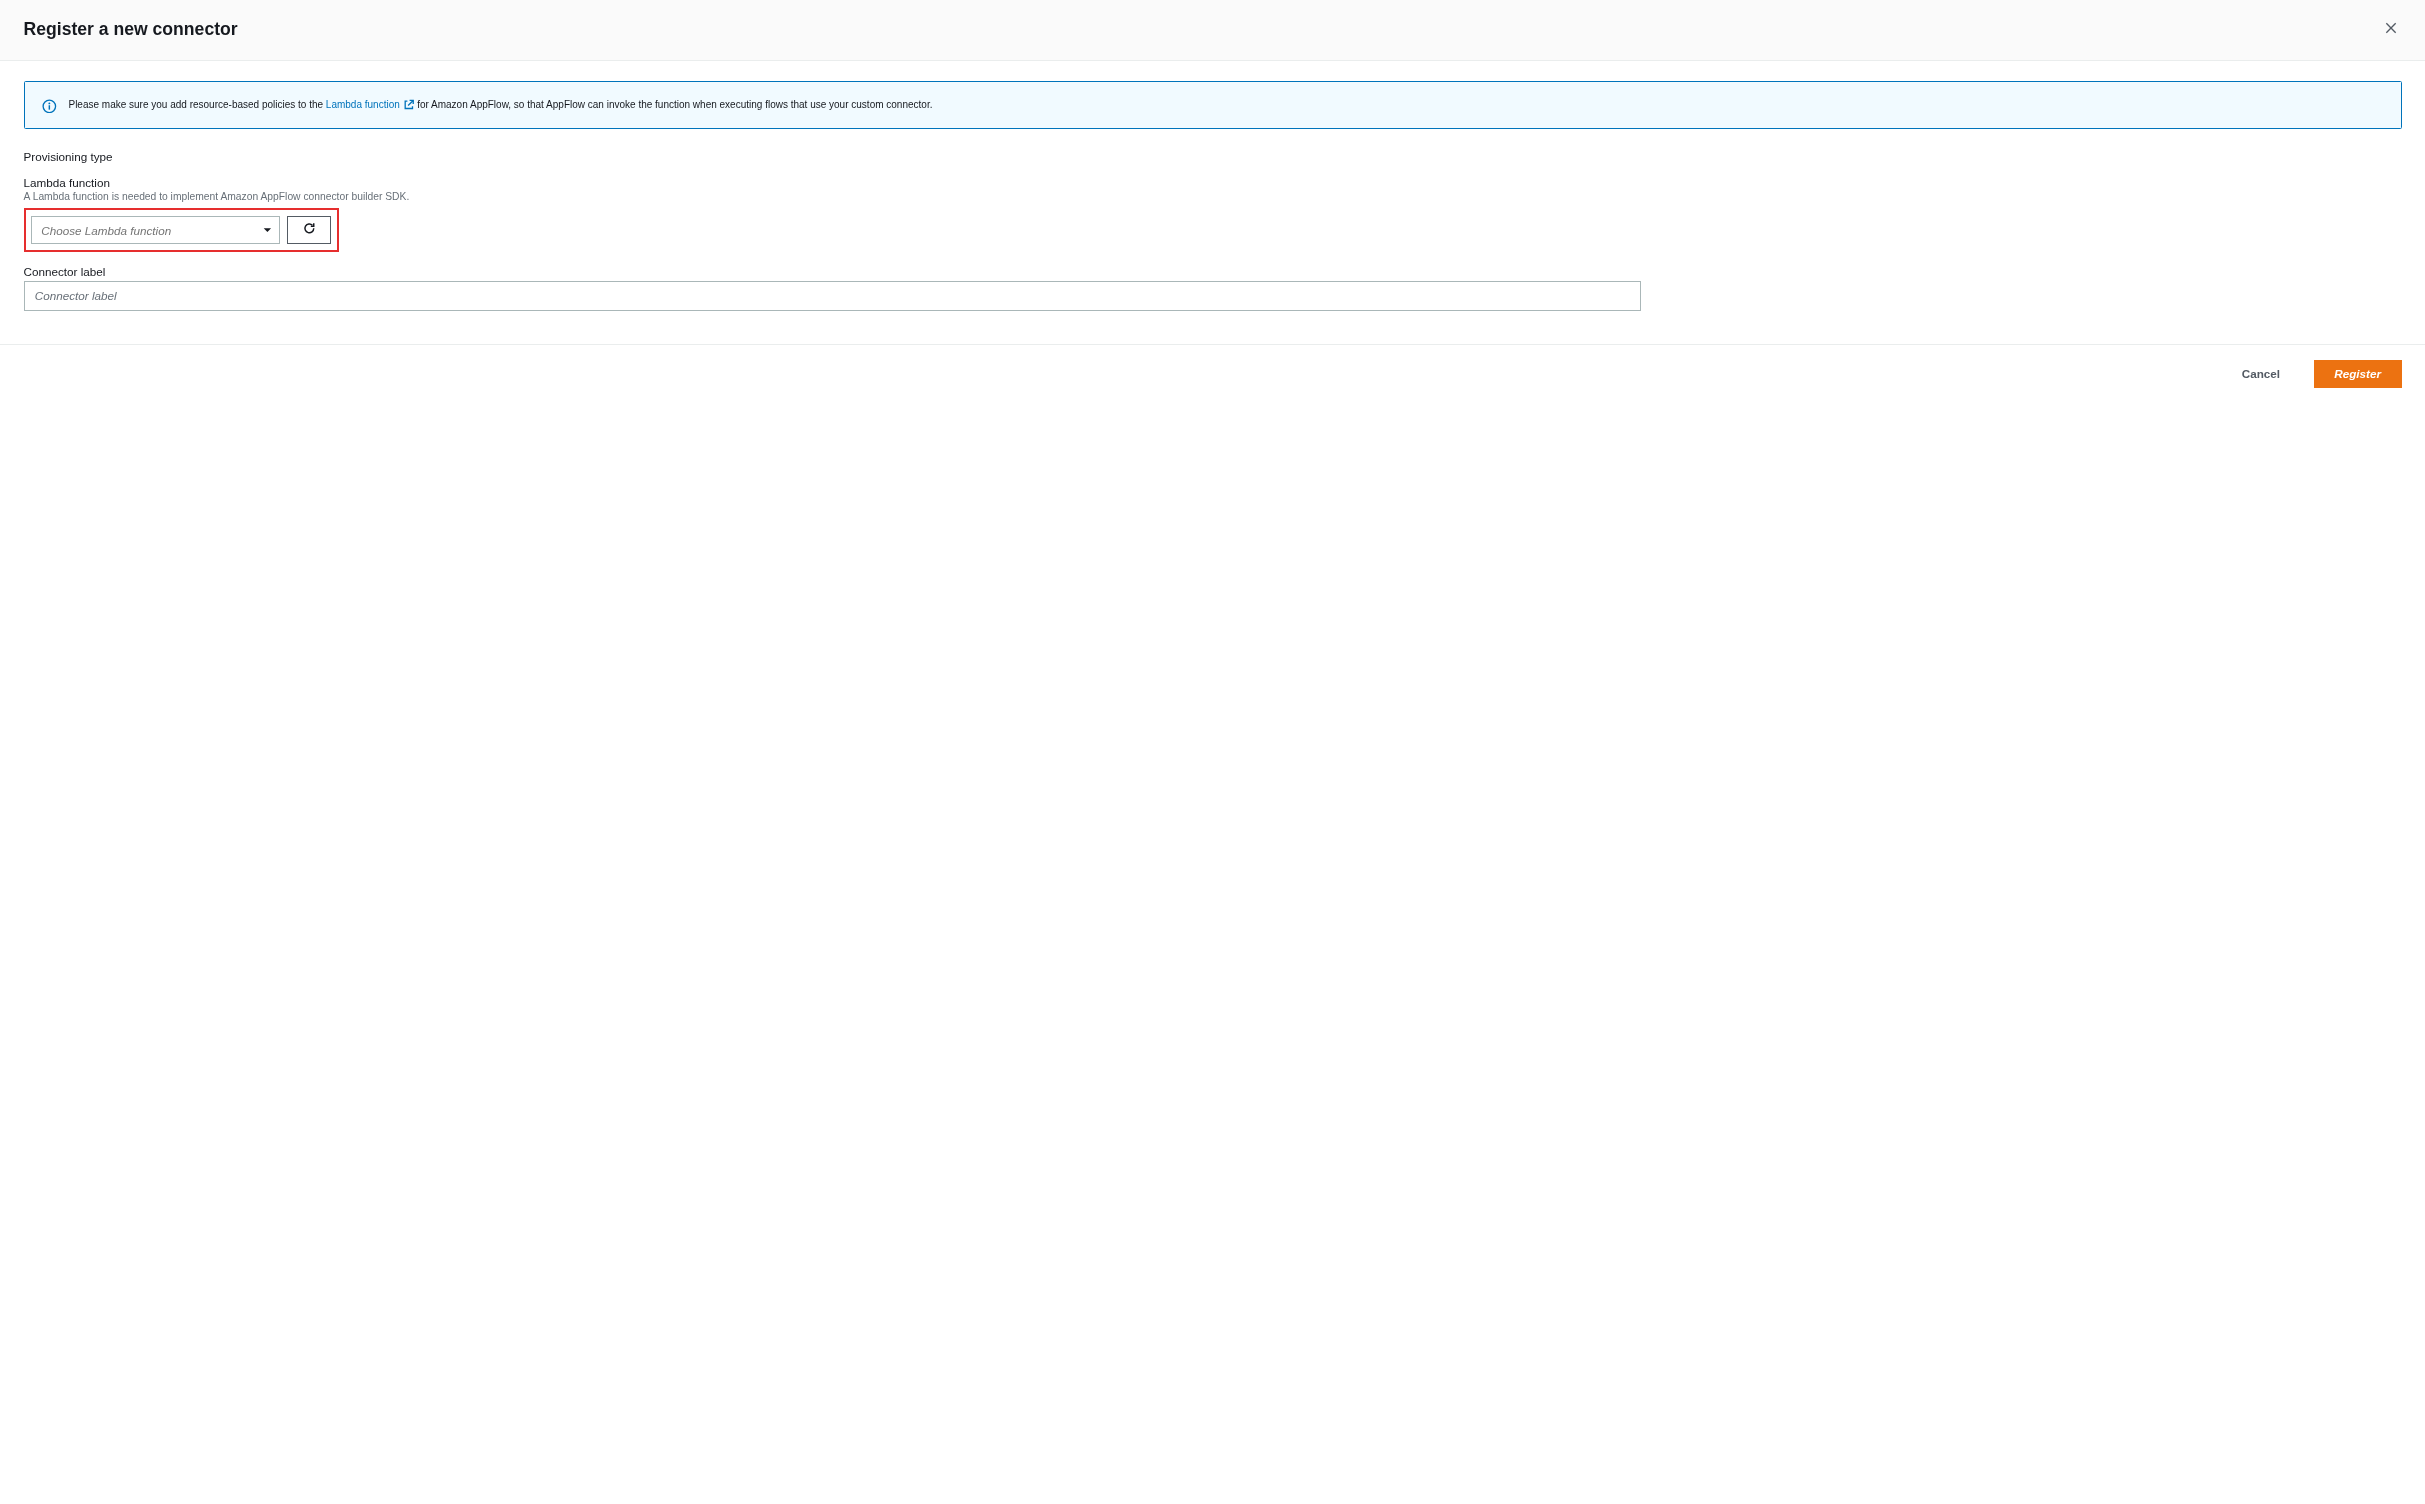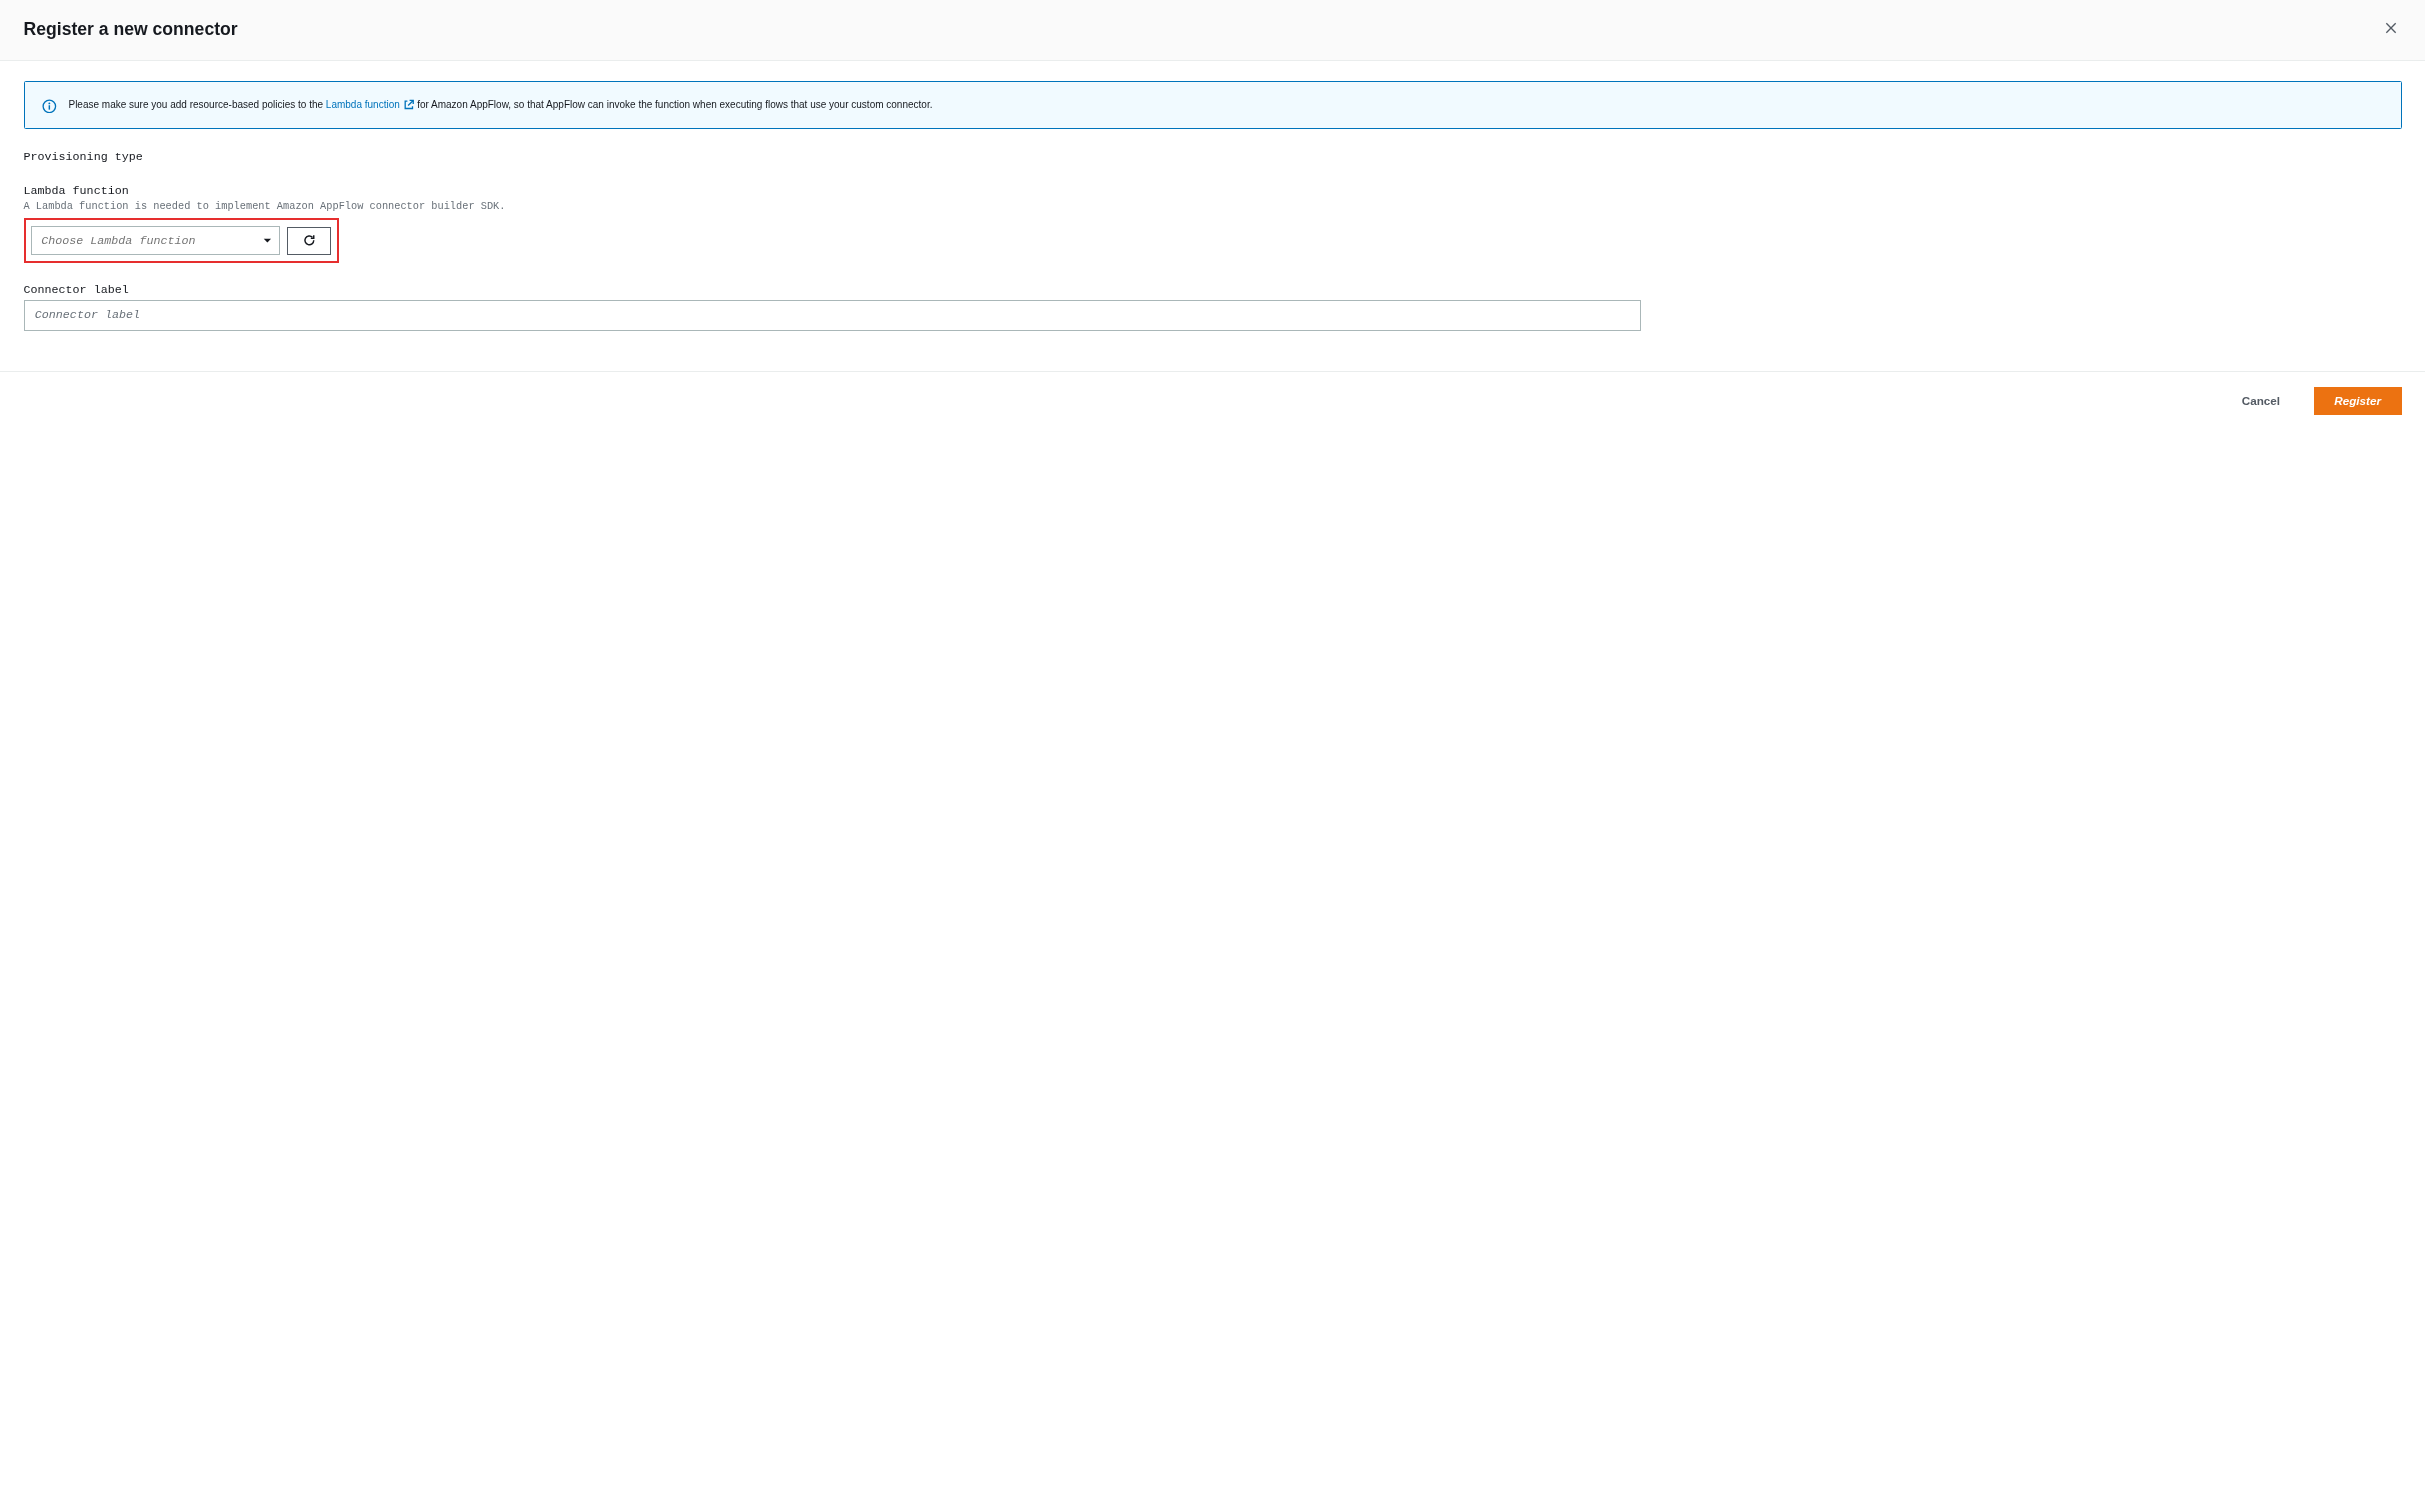--- a/index.html
+++ b/index.html
@@ -76,22 +76,21 @@
       align-items: center;
       gap: 2.9px;
     }
     .external-icon {
       width: 11.7px;
       height: 11.7px;
       display: inline-block;
       vertical-align: middle;
     }
     .form-group {
-      margin-bottom: 20px;
-      font-family: Liberation Mono, monospace;
+      margin-bottom: 13px;
     }
     .form-label {
       font-size: 11.7px;
       font-weight: 400;
       color: #16191f;
       display: block;
       margin-bottom: 2.9px;
     }
     .form-helper {
       font-size: 10.3px;
@@ -103,21 +102,21 @@
       padding: 7.3px 10.3px;
       background: #eaeded;
       border: none;
       font-size: 11.7px;
       color: #687078;
       font-family: inherit;
     }
     .lambda-row {
       display: flex;
       gap: 7px;
-      align-items: flex-end;
+      align-items: center;
       padding: 5.9px;
       border: 2.9px solid #e62e2e;
       width: fit-content;
     }
     .select-wrap {
       position: relative;
       width: 249px;
     }
     .select-input {
       width: 100%;

